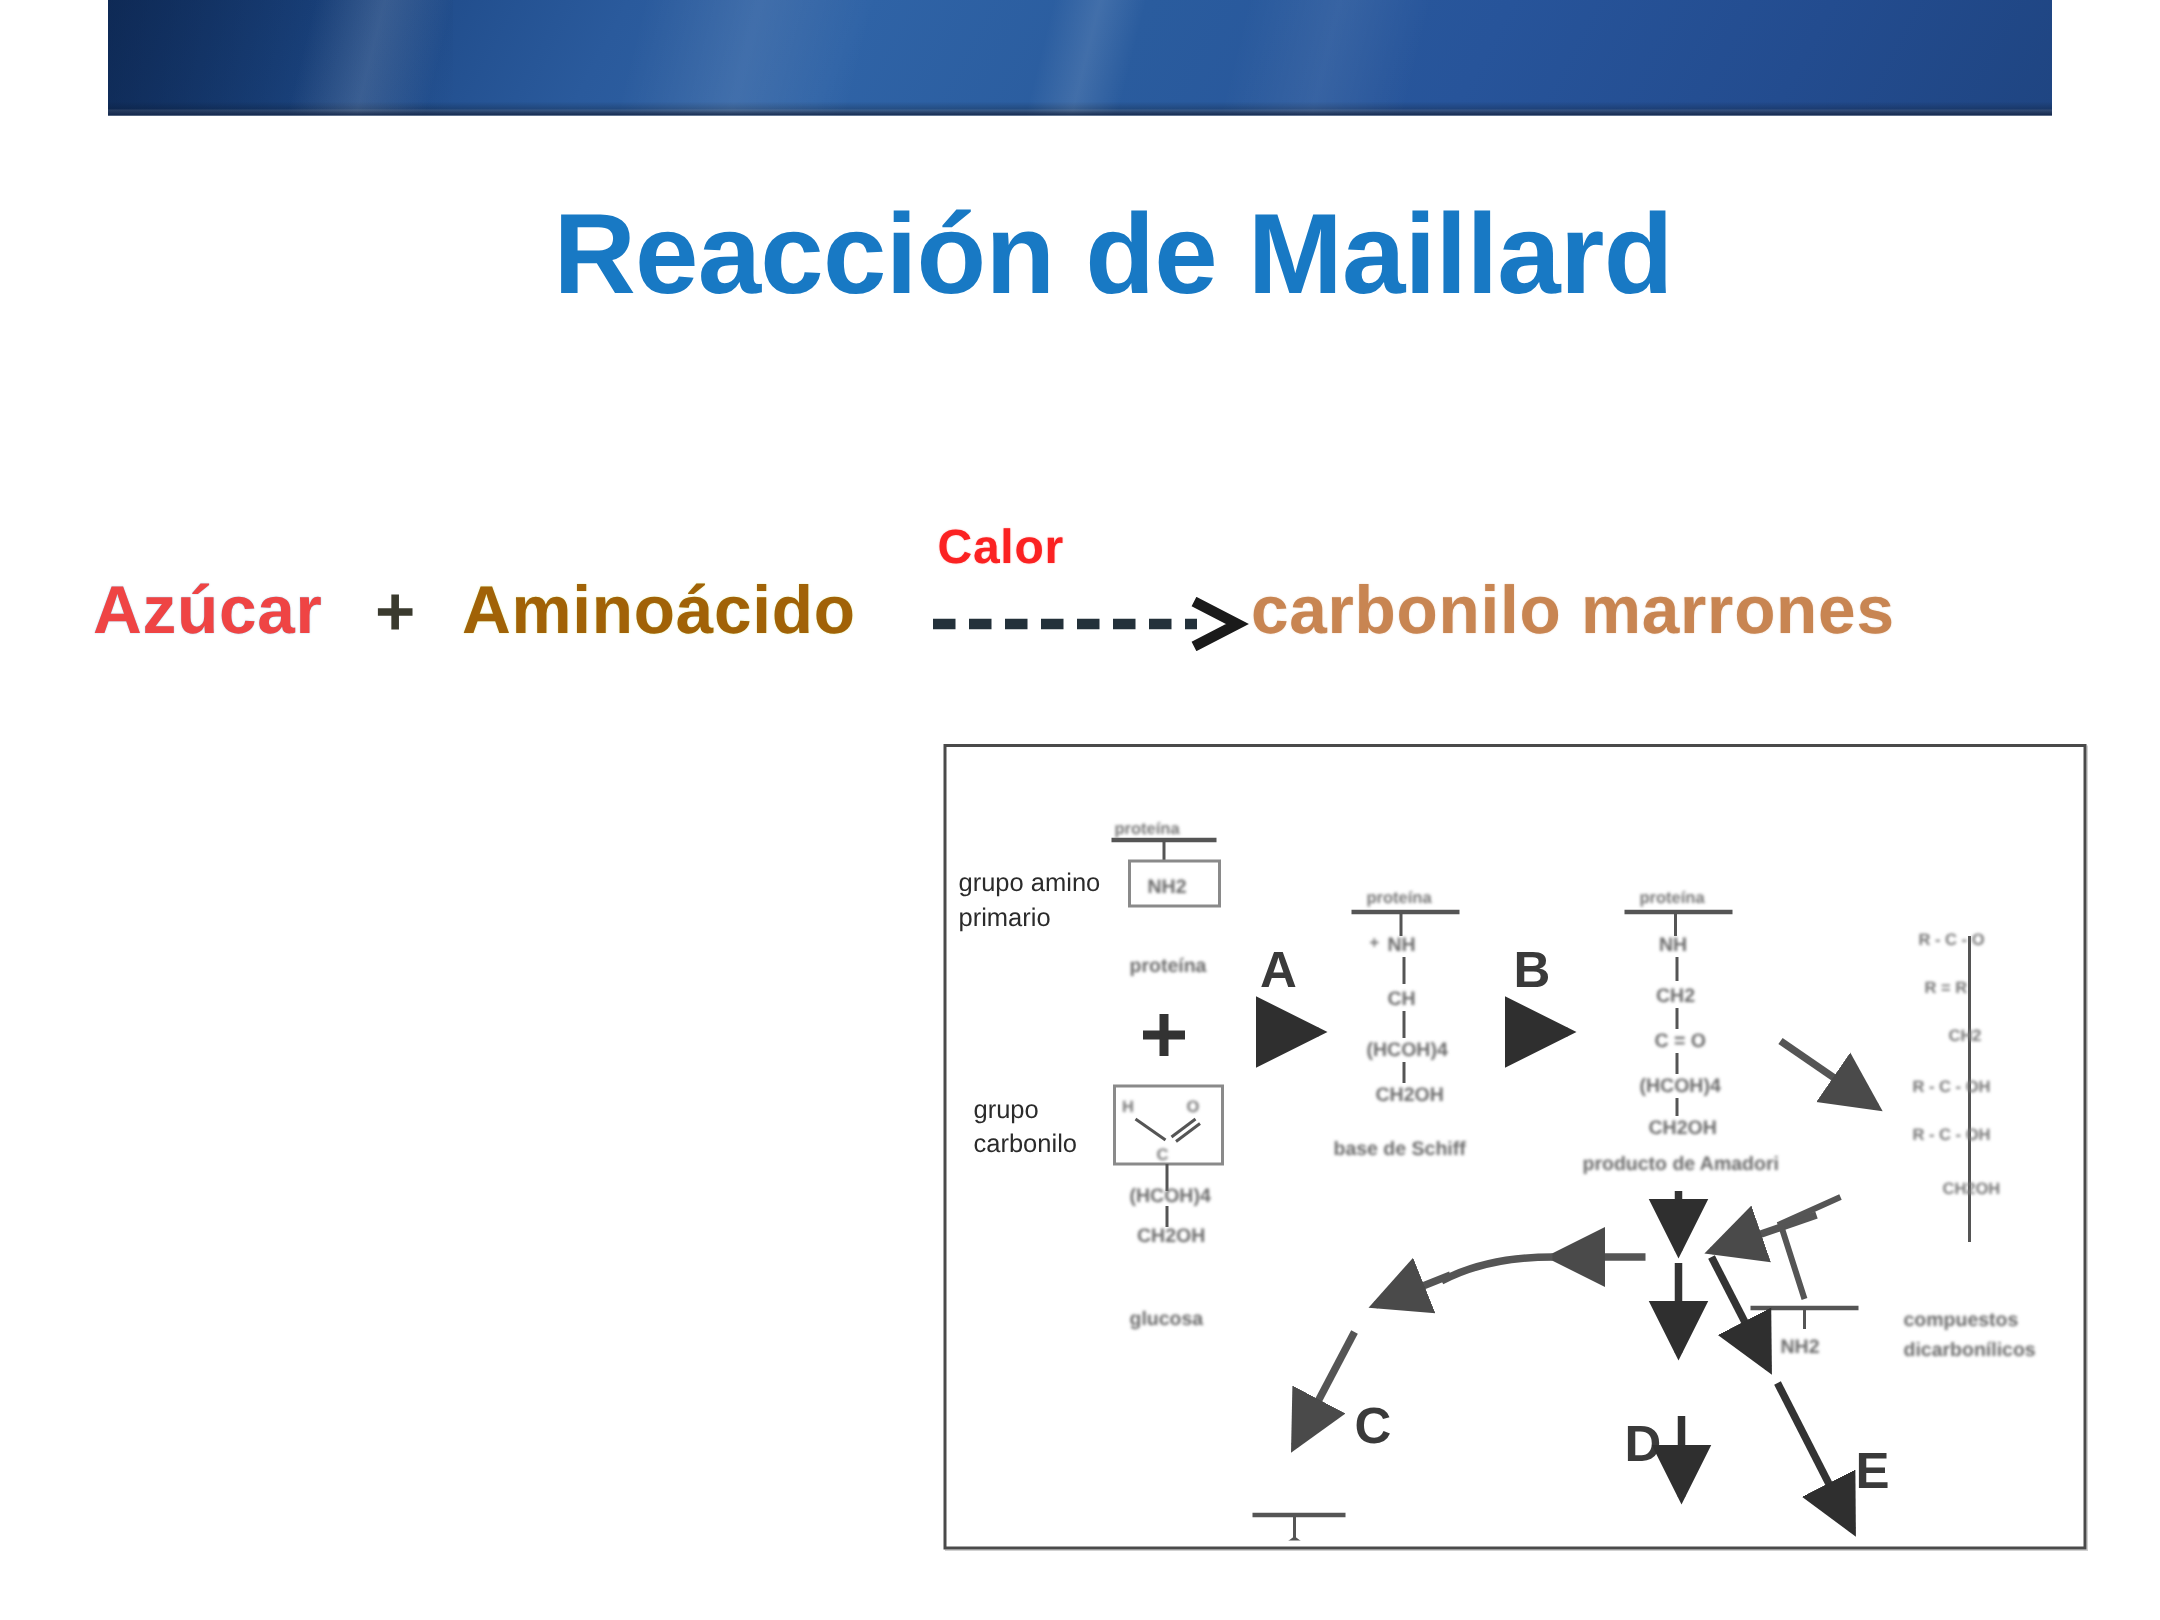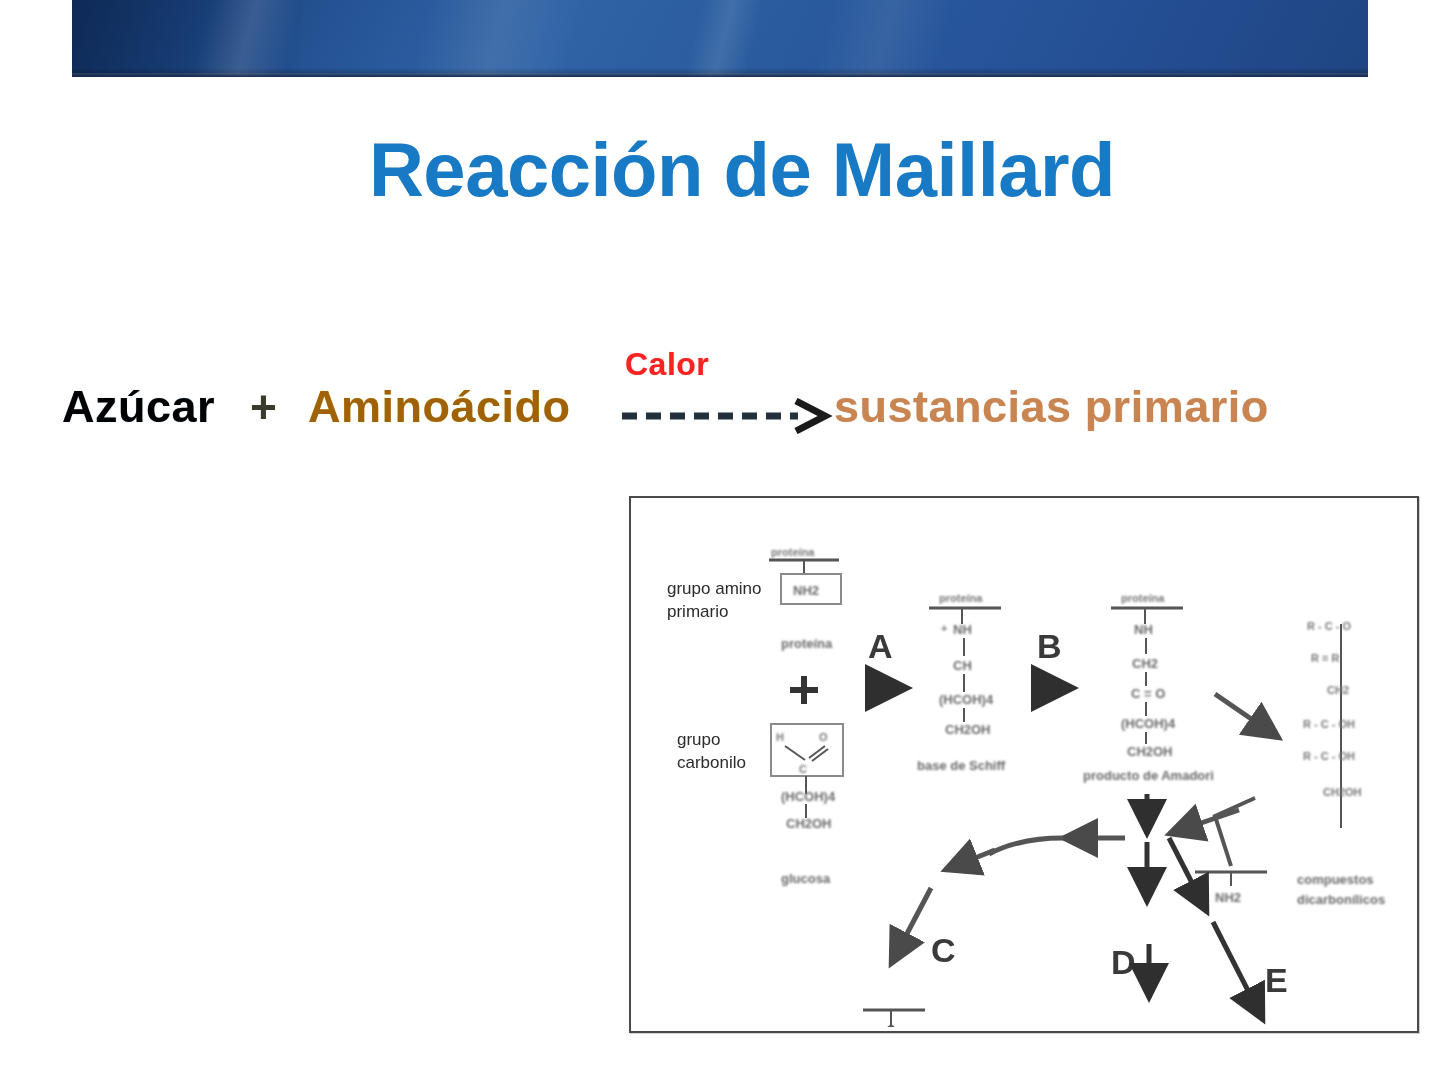--- a/index.html
+++ b/index.html
@@ -96,21 +96,21 @@
     position: absolute;
     font-size: 45px;
     font-weight: bold;
     letter-spacing: 0.5px;
     white-space: nowrap;
     line-height: 1;
   }
   .eq-azucar {
     left: 2px;
     top: 36px;
-    color: #000000;
+    color: #ef4444;
     text-shadow: 0 0 1px rgba(47,155,218,0.55);
   }
   .eq-plus {
     left: 190px;
     top: 36px;
     color: #3a3a2e;
     font-size: 46px;
   }
   .eq-amino {
     left: 248px;
@@ -146,21 +146,20 @@
   .diagram-frame {
     position: absolute;
     left: 629px;
     top: 496px;
     width: 758px;
     height: 533px;
     background: #ffffff;
     border: 2px solid #4a4a4a;
     box-shadow: 1px 1px 0 rgba(0,0,0,0.18);
     overflow: hidden;
-    padding-left: 28px;
   }
   .diagram-frame svg { display: block; }
 
   .dg-label {
     font-family: "Liberation Sans", sans-serif;
     fill: #2b2b2b;
   }
   .dg-crisp { font-size: 17px; }
   .dg-blur {
     font-size: 13px;
@@ -213,21 +212,21 @@
 
   <span class="eq-term eq-calor">Calor</span>
 
   <div class="eq-arrow">
     <svg width="220" height="36" viewBox="0 0 220 36">
       <line x1="2" y1="18" x2="178" y2="18" stroke="#23313a" stroke-width="7" stroke-dasharray="15 9" stroke-linecap="butt"></line>
       <path d="M 176 3 L 205 18 L 176 33" fill="none" stroke="#1a1a1a" stroke-width="7" stroke-linejoin="miter" stroke-linecap="butt"></path>
     </svg>
   </div>
 
-  <span class="eq-term eq-sustancias">sustancias primario</span>
+  <span class="eq-term eq-sustancias">carbonilo marrones</span>
 </div>
 
 <div class="diagram-frame">
   <svg width="754" height="529" viewBox="0 0 754 529">
     <defs>
       <filter id="softblur" x="-30%" y="-30%" width="160%" height="160%">
         <feGaussianBlur stdDeviation="0.9"></feGaussianBlur>
       </filter>
       <marker id="ah" markerWidth="9" markerHeight="9" refX="7" refY="4.5" orient="auto">
         <path d="M0,0.5 L8,4.5 L0,8.5 z" fill="#4a4a4a"></path>

